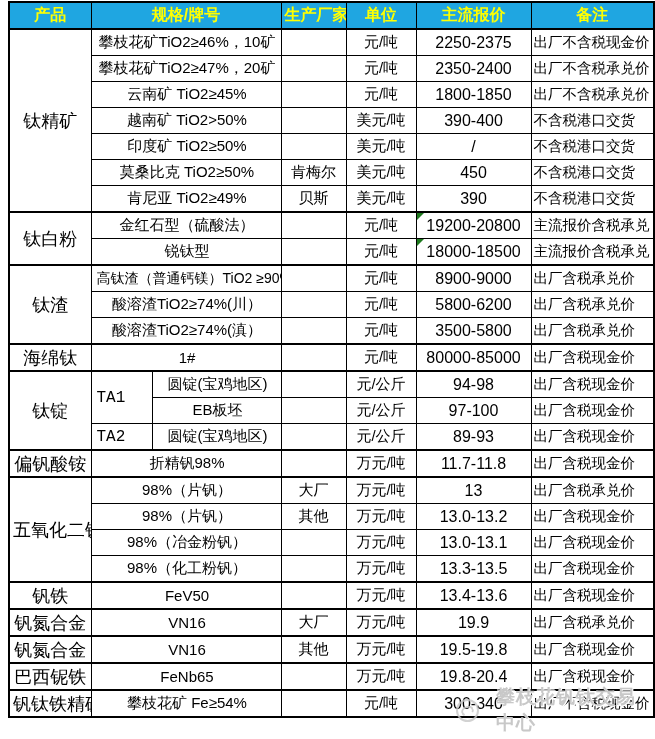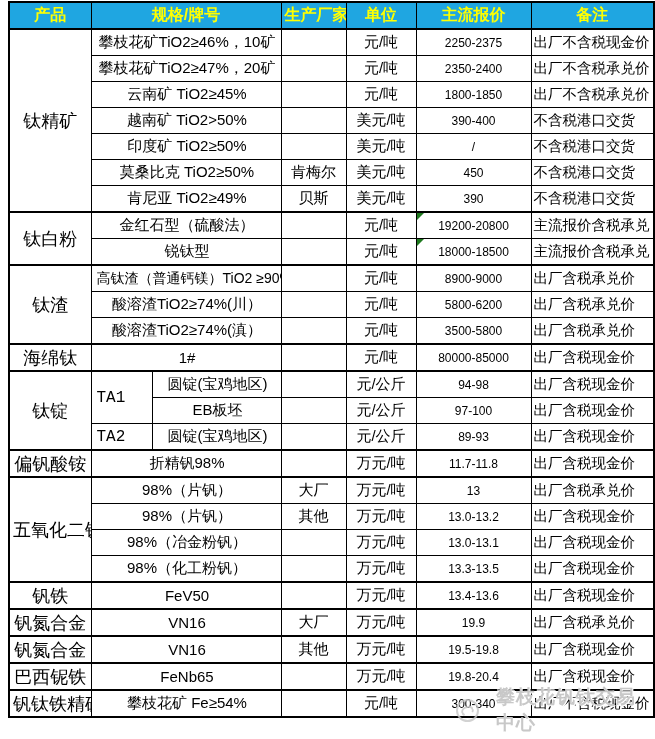--- a/index.html
+++ b/index.html
@@ -23,21 +23,21 @@
     font-weight:bold;font-size:16px;text-align:center;
     border-bottom-width:2px;
   }
   tr.gs td{border-top-width:2px;}
   td.prod{text-align:center;font-size:18px;}
   td.grade{text-align:left;padding-left:5px;font-size:16px;font-family:Liberation Mono, monospace;}
   td.spec{text-align:center;padding-left:5px;}
   td.spec.tight{font-size:14px;margin-top:39px;}
   td.maker{text-align:center;}
   td.unit{text-align:center;font-size:15px;}
-  td.price{text-align:center;font-size:12px;position:relative;}
+  td.price{text-align:center;font-size:16px;position:relative;}
   td.remark{text-align:left;font-size:14.5px;padding:0 2px;margin-left:45px;}
   .tri{
     position:absolute;top:0;left:0;width:0;height:0;
     border-top:7px solid var(--note-color,#1f7a1f);
     border-right:7px solid transparent;
   }
   .watermark{
     position:absolute;left:456px;top:696px;height:28px;
     display:flex;align-items:center;gap:17px;
     color:var(--watermark-color,#c8c8c8);

